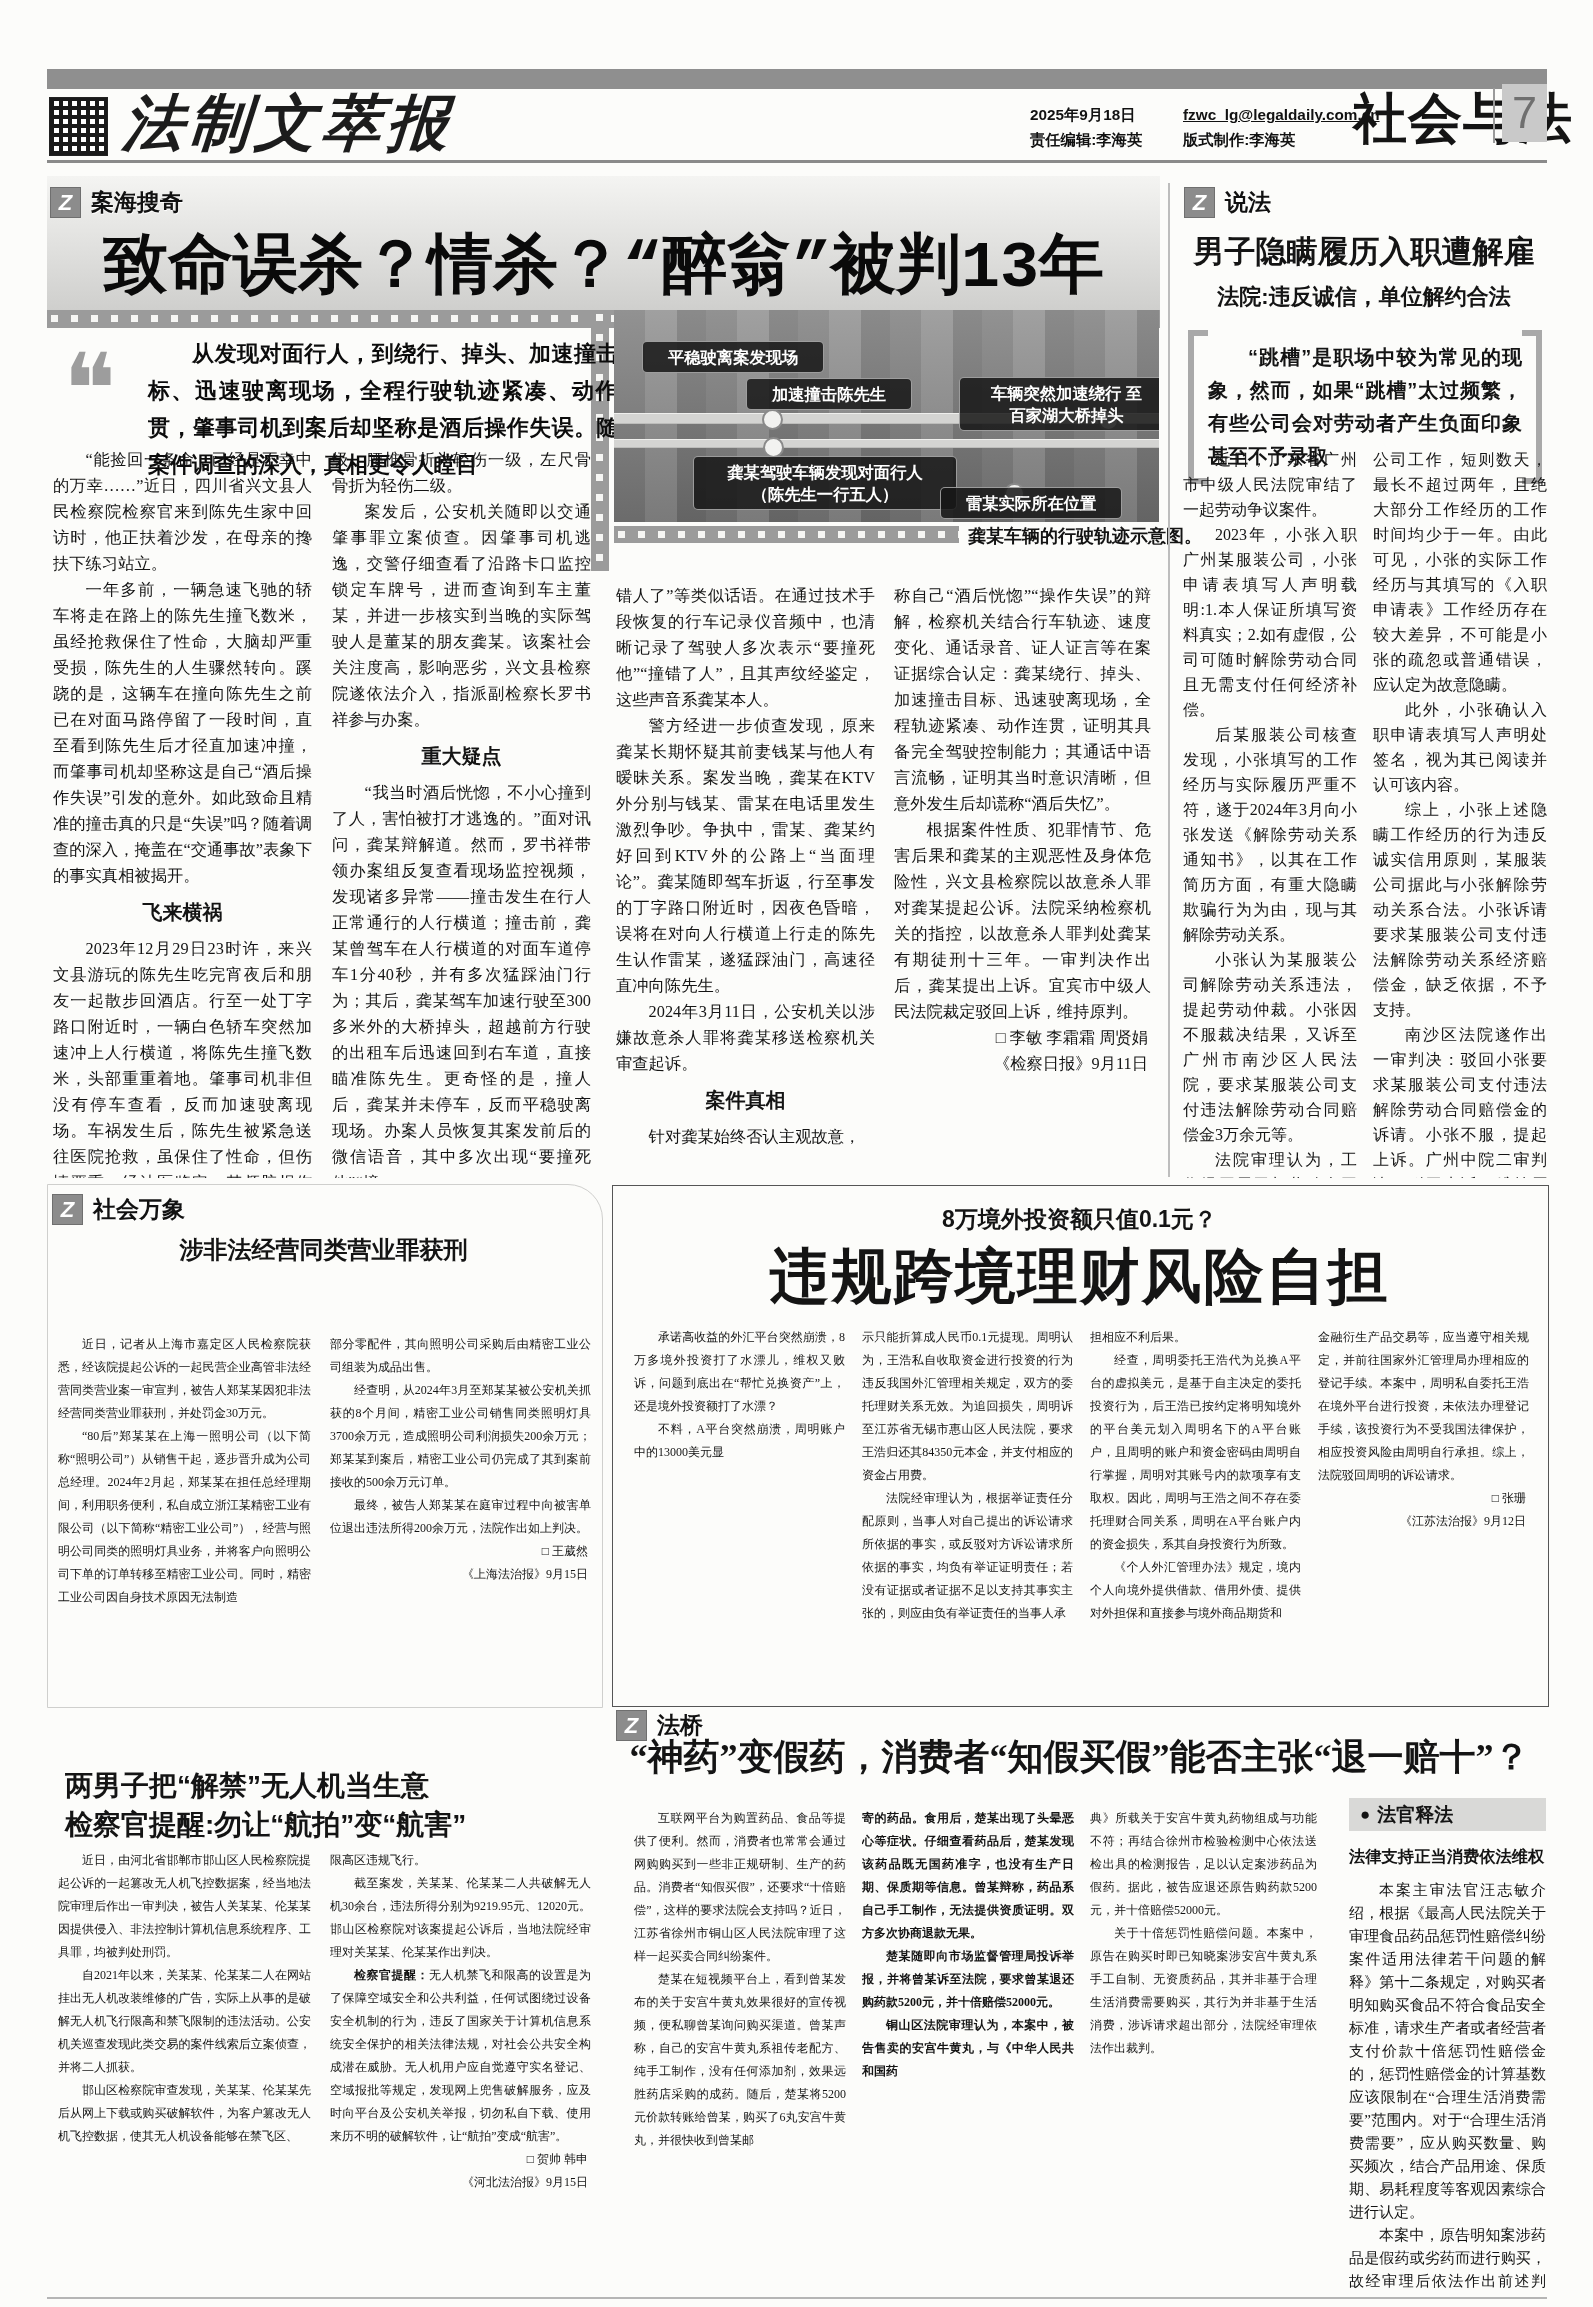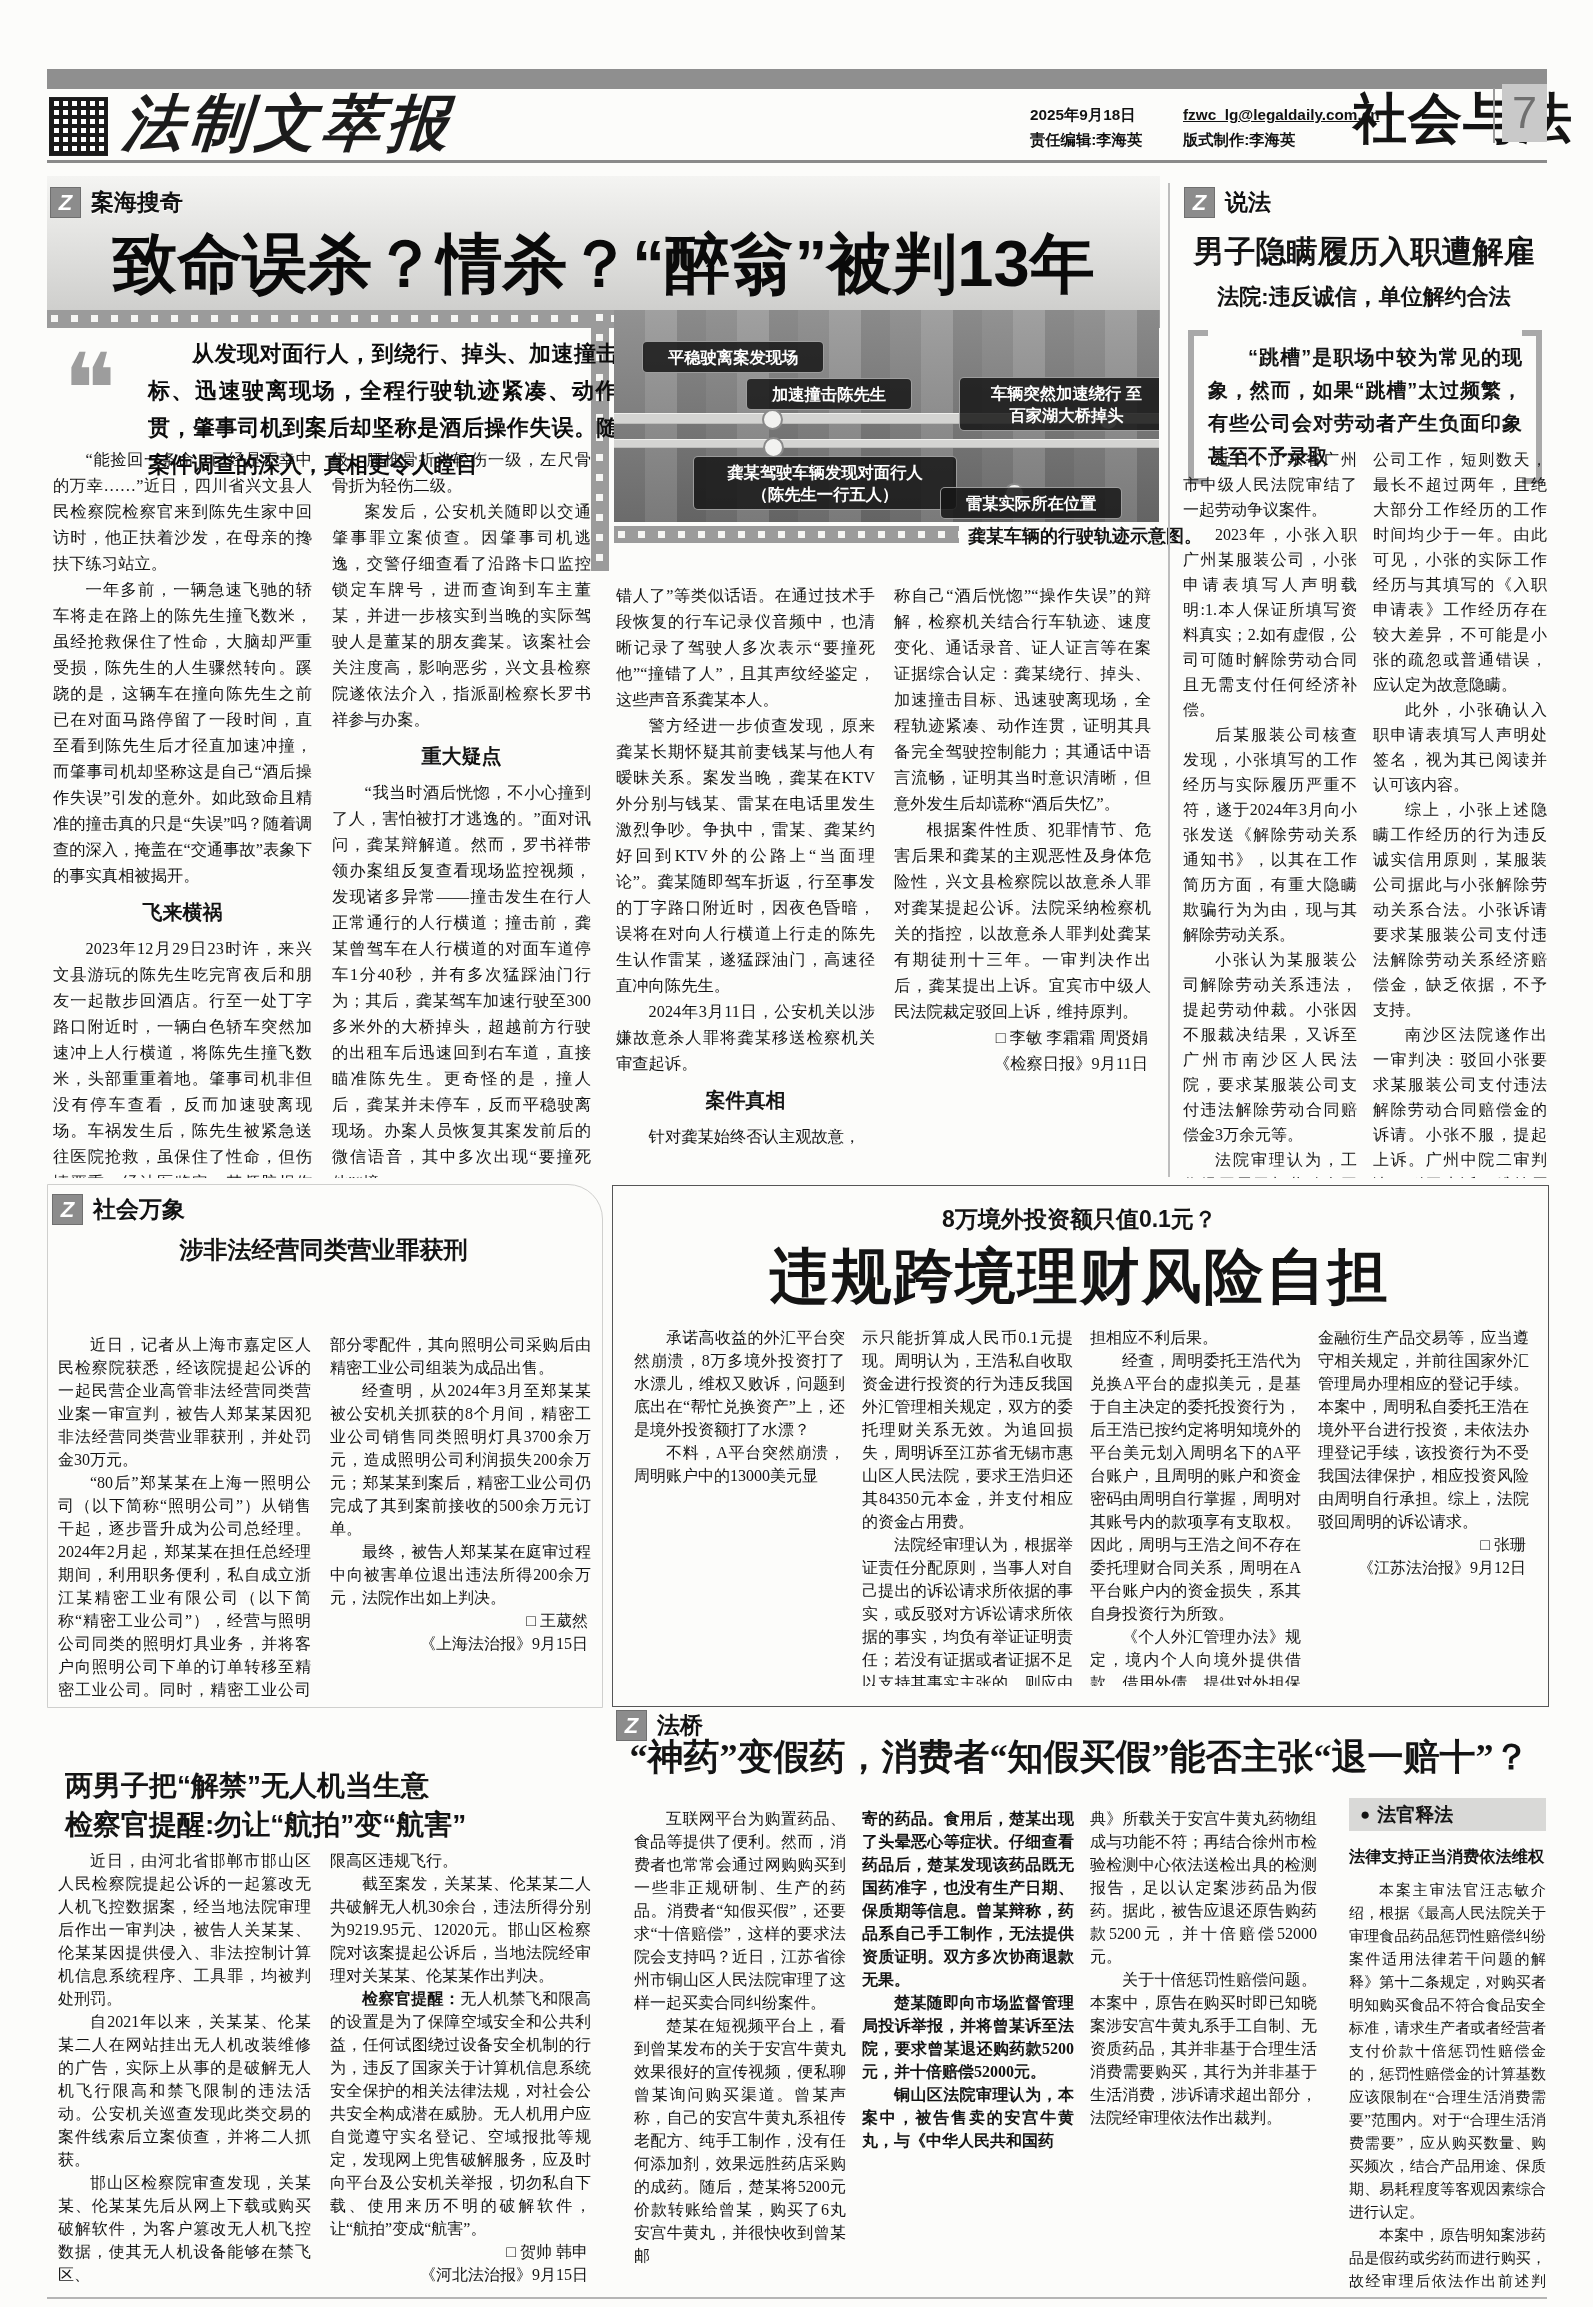--- a/index.html
+++ b/index.html
@@ -23,21 +23,21 @@
   .hdr-rule{left:47px;top:160px;width:1500px;height:2.5px;background:#8a8a8a;}
   .foot-rule{left:47px;top:2297px;width:1500px;height:1.5px;background:#b5b5b5;}
   
   .badge{display:flex;align-items:center;gap:10px;font-family:"Liberation Sans",sans-serif;font-weight:900;}
   .badge .z{width:29px;height:29px;background:#8c8c8c;color:#fff;display:flex;align-items:center;justify-content:center;
       font-size:22px;font-style:italic;border:1px solid #6f6f6f;}
   .badge .lbl{font-size:23px;color:#111;text-shadow:0.5px 0.5px 0 #fff;}
   
   .gradband{left:47px;top:176px;width:1113px;height:134px;background:linear-gradient(#f4f4f2,#cfcfcd);}
   #badge-case{left:50px;top:187px;}
-  .main-headline{left:47px;top:220px;width:1113px;text-align:center;font-family:Liberation Sans, sans-serif;
+  .main-headline{left:47px;top:220px;width:1113px;text-align:center;font-family:Liberation Mono, monospace;
       font-weight:900;font-size:65px;letter-spacing:0px;color:#0a0a0a;white-space:nowrap;}
   .film{background-color:#9b9b9b;background-image:repeating-linear-gradient(90deg,#f6f6f4 0 7px,rgba(0,0,0,0) 7px 20px);
       background-size:100% 7.4px;background-position:4px 5px;background-repeat:no-repeat;}
   .filmv{background-color:#9b9b9b;background-image:repeating-linear-gradient(180deg,#f6f6f4 0 7px,rgba(0,0,0,0) 7px 20px);
       background-size:7.4px 100%;background-position:5px 4px;background-repeat:no-repeat;}
   #film-top{left:47px;top:310px;width:1113px;height:18px;}
   #film-left{left:591px;top:310px;width:18px;height:261px;}
   #film-cap{left:614px;top:526px;width:345px;height:17px;}
   .quote-mark{left:63px;top:340px;font-size:99px;color:#9d9d9d;font-family:"DejaVu Serif",serif;line-height:1;}
   .quote-text{left:148px;top:335px;width:493px;font-family:"Liberation Sans",sans-serif;font-weight:bold;
@@ -77,21 +77,21 @@
       border-left:6.4px solid #a9a9a9;border-top:6.4px solid #a9a9a9;border-bottom:6.4px solid #a9a9a9;}
   .sf-intro::after{content:"";position:absolute;right:0;top:0;width:20px;height:100%;box-sizing:border-box;
       border-right:6.4px solid #a9a9a9;border-top:6.4px solid #a9a9a9;border-bottom:6.4px solid #a9a9a9;}
   .sfcol{top:447px;height:731px;width:174px;font-size:16px;line-height:25px;}
   #sc1{left:1183px;} #sc2{left:1373px;}
   
   .box-left{left:47px;top:1184px;width:554px;height:522px;border:1.5px solid #cfcfcd;border-radius:0 35px 0 0;}
   #badge-shehui{left:52px;top:1194px;}
   .sh-headline{left:52px;top:1232px;width:543px;text-align:center;font-weight:900;font-size:24px;line-height:36px;
       font-family:"Liberation Serif",serif;}
-  .bcol{font-size:16px;line-height:23px;}
+  .bcol{font-size:12px;line-height:23px;}
   #shc1{left:58px;top:1333px;width:253px;height:366px;}
   #shc2{left:330px;top:1333px;width:261px;height:366px;}
   
   .box-mid{left:612px;top:1185px;width:935px;height:520px;border:1.5px solid #555;}
   .wh-kicker{left:612px;top:1204px;width:935px;text-align:center;font-family:"Liberation Sans",sans-serif;
       font-weight:bold;font-size:23px;}
   .wh-headline{left:612px;top:1237px;width:935px;text-align:center;font-weight:900;font-size:60px;
       font-family:"Liberation Serif",serif;letter-spacing:2px;}
   #whc1{left:634px;top:1326px;width:211px;height:360px;}
   #whc2{left:862px;top:1326px;width:211px;height:360px;}

